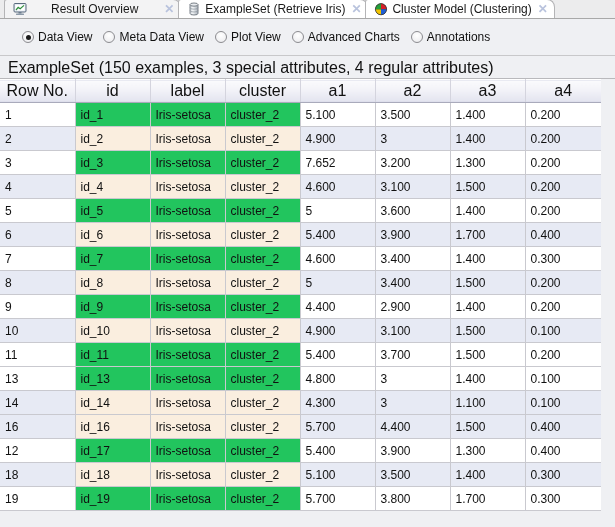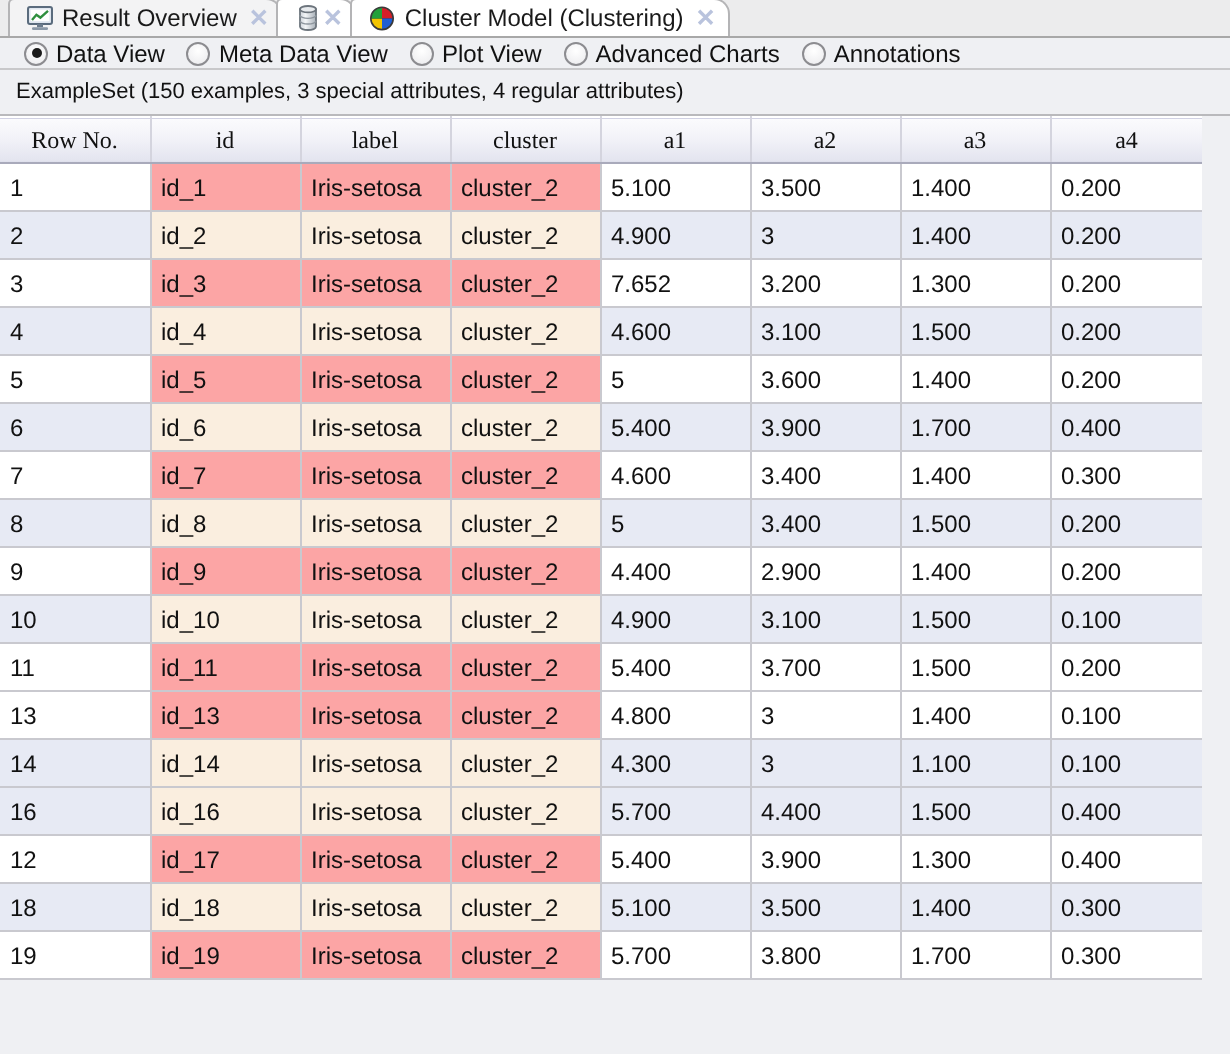--- a/index.html
+++ b/index.html
@@ -48,20 +48,21 @@
     border-bottom: none;
     border-top-left-radius: 3px;
     border-top-right-radius: 8px;
     margin-right: -3px;
     box-sizing: border-box;
     white-space: nowrap;
     cursor: default;
   }
   .tab.inactive {
     background: #f3f3f4;
+    gap: 20px;
   }
   .tab-label {
     font-size: 12px;
     color: #1a1a1a;
     padding-left: 4px;
     padding-right: 6px;
   }
   .tab-close {
     color: #b9c3dd;
     font-size: 12px;
@@ -74,25 +75,25 @@
   .tab-icon {
     width: 14px;
     height: 14px;
     display: inline-block;
     position: relative;
     flex: 0 0 14px;
   }
 
   
   .viewbar {
-    height: 16px;
+    height: 37px;
     background: #eff0f3;
     display: flex;
     align-items: center;
-    padding-left: 12px;
+    padding-left: 22px;
     border-bottom: 1px solid #c8c8ca;
     box-sizing: border-box;
   }
   .radio-item {
     display: flex;
     align-items: center;
     margin-right: 11px;
     cursor: default;
     white-space: nowrap;
   }
@@ -118,21 +119,21 @@
     background: #1b1b1b;
   }
   .radio-label { font-size: 12px; color: #111; }
 
   
   .caption {
     height: 23px;
     line-height: 23px;
     background: #eff0f3;
     padding-left: 8px;
-    font-size: 11px;
+    font-size: 16px;
     color: #111;
     border-bottom: 1px solid #b9b9bc;
     box-sizing: border-box;
     white-space: nowrap;
   }
 
   
   .table-wrap {
     position: relative;
     height: 460px;
@@ -141,50 +142,49 @@
   }
   table.grid {
     border-collapse: collapse;
     table-layout: fixed;
     width: 601px;
     background: #ffffff;
   }
   table.grid th {
     height: 23px;
     font-weight: normal;
-    font-size: 12px;
+    font-size: 16px;
     color: #111;
     text-align: center;
     background: linear-gradient(to bottom, #fbfbfd 0%, #f2f2f8 45%, #e3e4ef 96%, #c9cade 100%);
     border-right: 1px solid #d4d4de;
     border-bottom: 1px solid #a9aabb;
     border-top: 1px solid #ffffff;
     padding: 0;
     box-sizing: border-box;
-    font-family: Liberation Serif, serif;
   }
   table.grid th:last-child { border-right: none; }
 
   table.grid td {
     height: 24px;
     font-size: 12px;
     color: #111;
     padding: 0 0 0 5px;
     border-right: 1px solid #c9c9cf;
     border-bottom: 1px solid #c9c9cf;
     box-sizing: border-box;
     white-space: nowrap;
     overflow: hidden;
   }
   table.grid td:last-child { border-right: none; }
 
   tr.odd td { background: #ffffff; }
   tr.even td { background: #e7eaf4; }
   tr.even td.special { background: #faeedf; }
-  tr.odd  td.special { background: #fca5a5; }
+  tr.odd  td.special { background: #22c55e; }
 
   
   .gutter {
     position: absolute;
     top: 0;
     right: 0;
     width: 14px;
     height: 100%;
     background: #eff0f3;
   }
@@ -224,20 +224,21 @@
                 <stop offset="0%" stop-color="#cfd4da"></stop>
                 <stop offset="35%" stop-color="#f3f5f7"></stop>
                 <stop offset="100%" stop-color="#a8b0b8"></stop>
               </linearGradient>
             </defs>
             <path d="M3 2.6 h8 v8.8 a4 1.6 0 0 1 -8 0 z" fill="url(#dbg)" stroke="#6d757d" stroke-width="0.9"></path>
             <ellipse cx="7" cy="2.6" rx="4" ry="1.6" fill="#e8ebee" stroke="#6d757d" stroke-width="0.9"></ellipse>
             <path d="M3 5.6 a4 1.6 0 0 0 8 0" fill="none" stroke="#8d959d" stroke-width="0.7"></path>
             <path d="M3 8.4 a4 1.6 0 0 0 8 0" fill="none" stroke="#8d959d" stroke-width="0.7"></path>
           </svg></span>
+        <span class="tab-label">ExampleSet (Retrieve Iris)</span>
         <span class="tab-close">✕</span>
       </div>
       <div class="tab">
         <span class="tab-icon"><svg width="14" height="14" viewBox="0 0 14 14">
             <circle cx="7" cy="7.2" r="5.6" fill="#2b2b2b"></circle>
             <path d="M7 7.2 L7 1.6 A5.6 5.6 0 0 1 12.6 7.2 Z" fill="#d71f28"></path>
             <path d="M7 7.2 L12.6 7.2 A5.6 5.6 0 0 1 7 12.8 Z" fill="#1f5fd4"></path>
             <path d="M7 7.2 L7 12.8 A5.6 5.6 0 0 1 1.4 7.2 Z" fill="#f2c400"></path>
             <path d="M7 7.2 L1.4 7.2 A5.6 5.6 0 0 1 7 1.6 Z" fill="#23a03a"></path>
             <circle cx="7" cy="7.2" r="5.6" fill="none" stroke="#3a3a3a" stroke-width="0.8"></circle>

